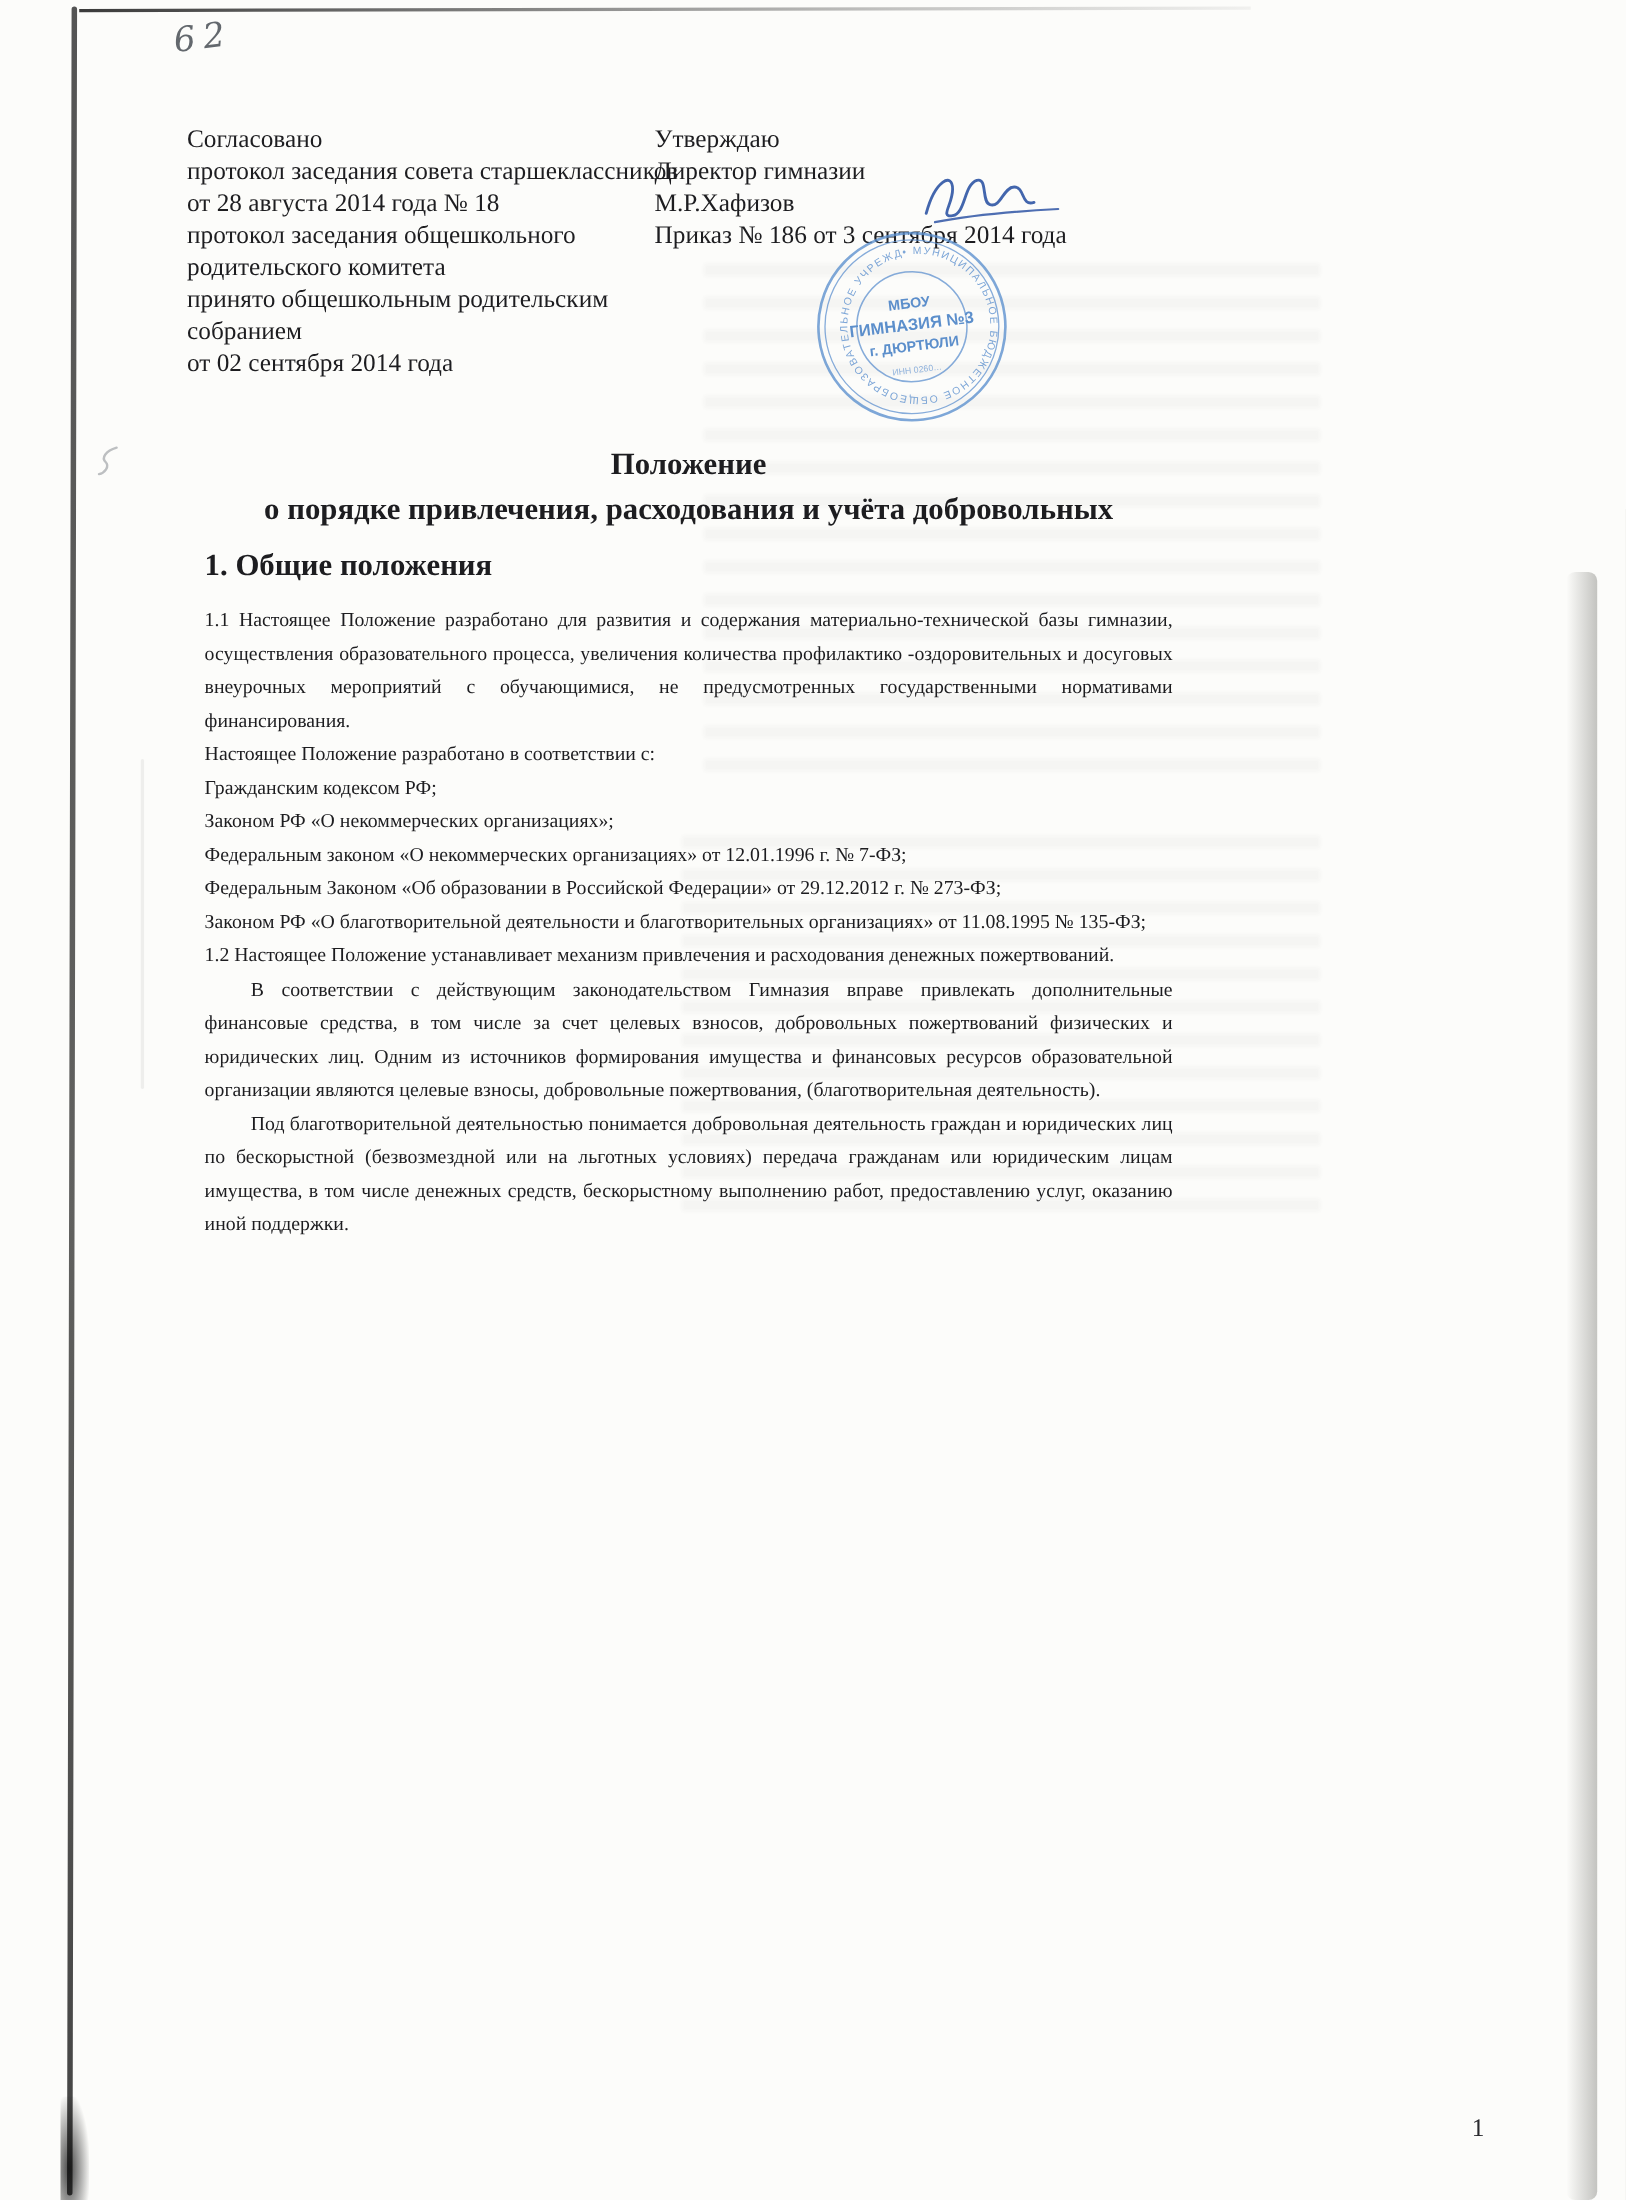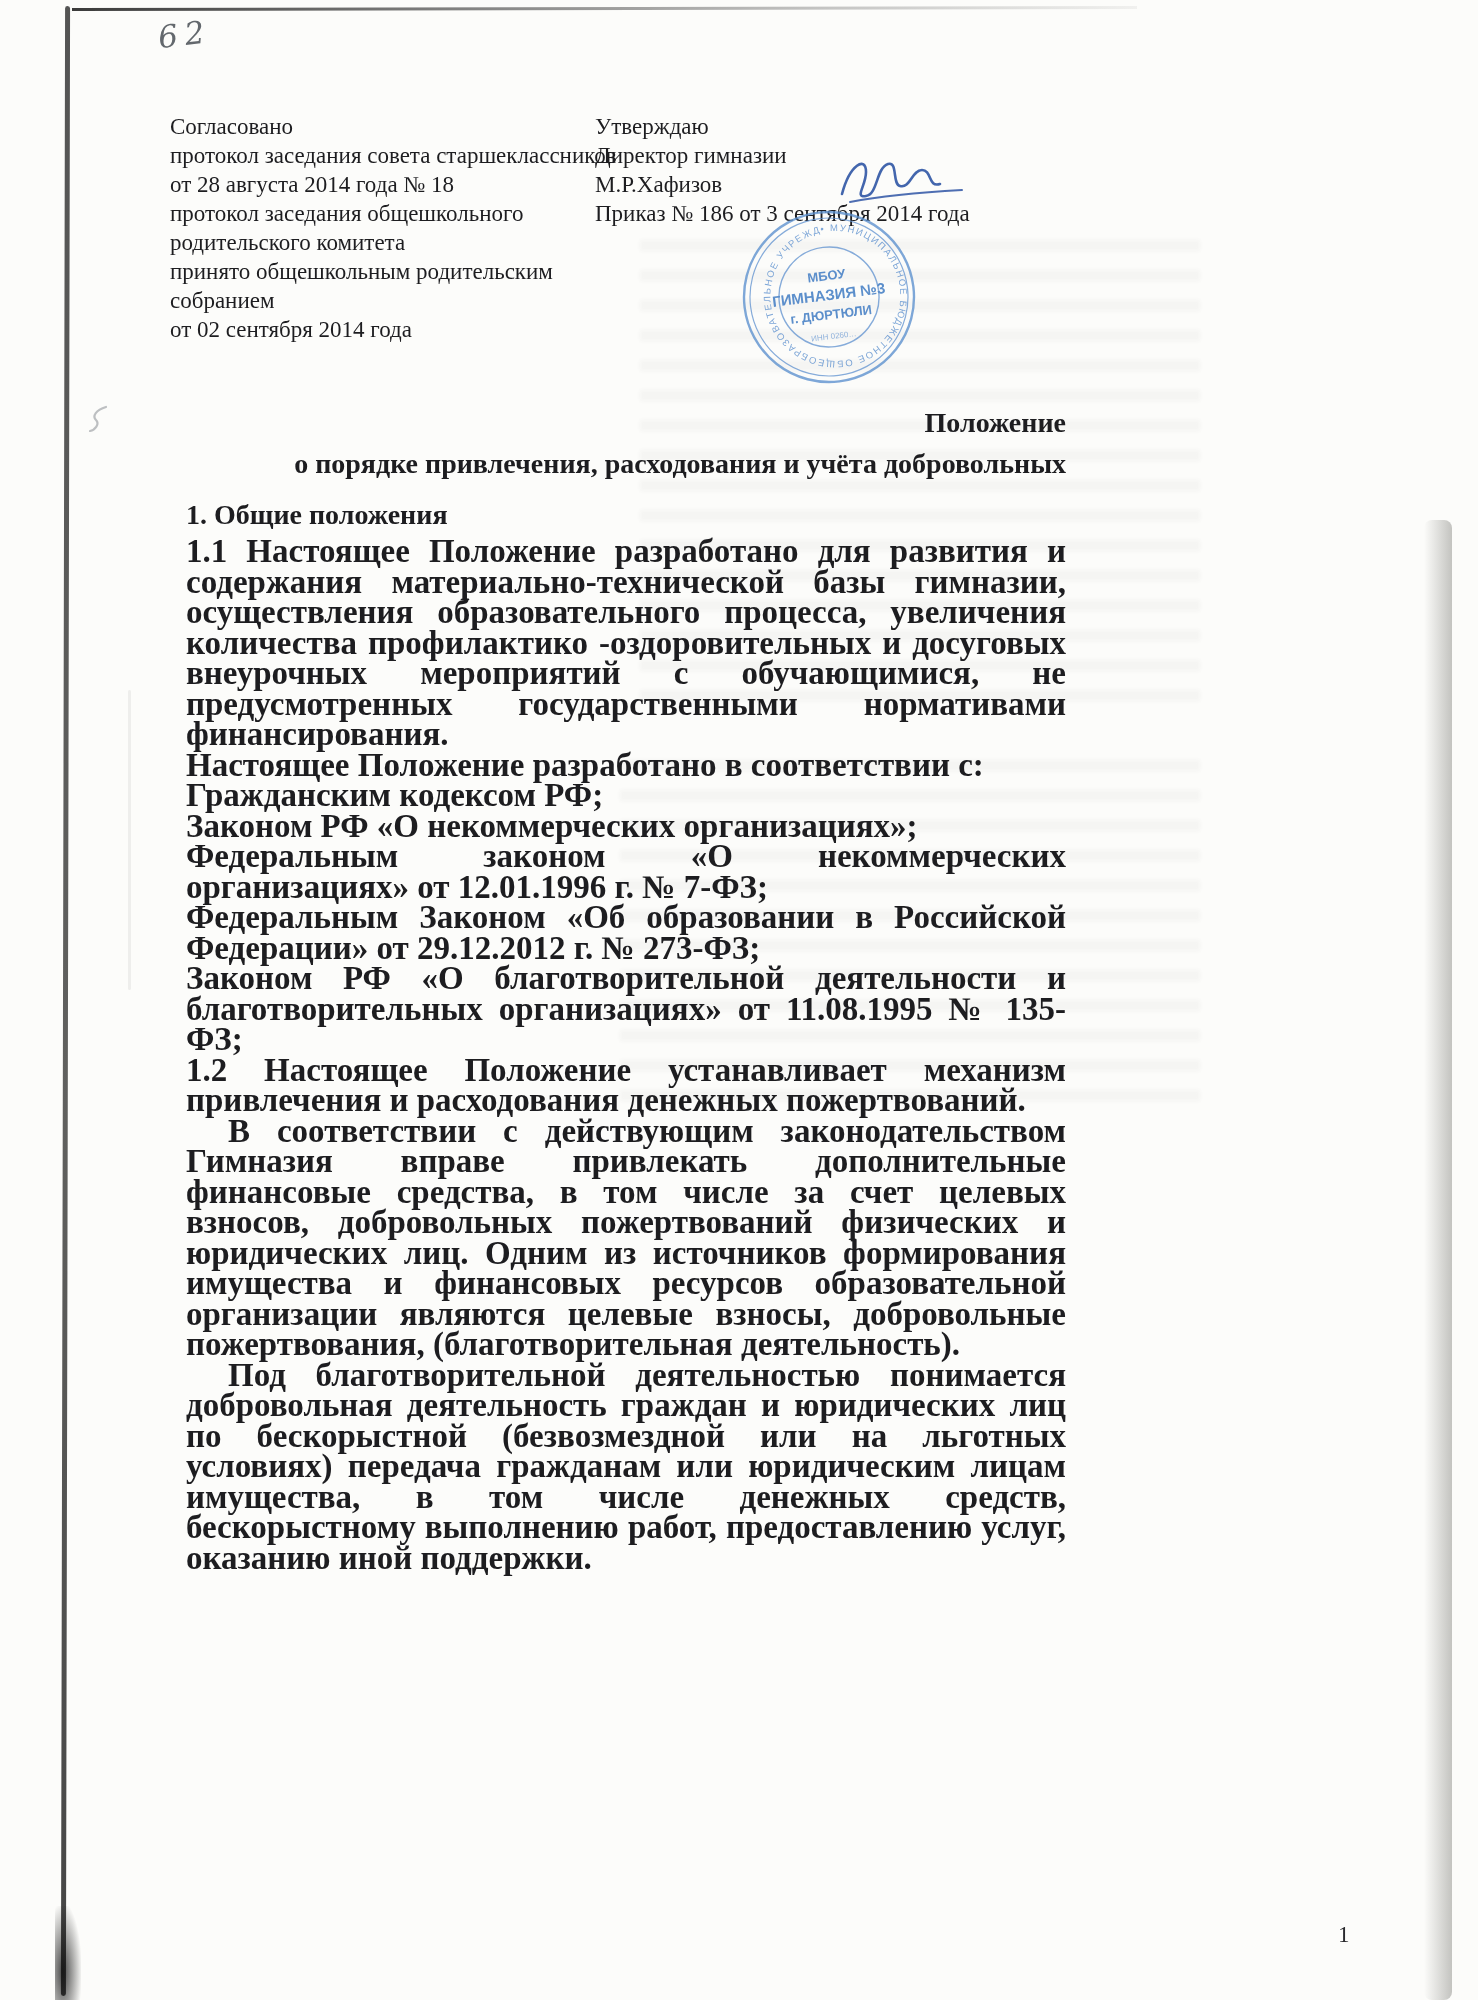--- a/index.html
+++ b/index.html
@@ -70,28 +70,28 @@
     position:absolute;left:740px;top:208px;width:178px;height:178px;
     transform:rotate(-7deg);opacity:.92;z-index:2;
   }
   .stamp text{font-family:"Liberation Sans","DejaVu Sans",sans-serif;}
 
   
   .content{
     position:absolute;left:186px;top:402px;width:880px;
   }
   .doc-title{
-    text-align:right;font-weight:bold;
+    text-align:center;font-weight:bold;
     font-size:28px;line-height:41px;
   }
   .section-heading{
     margin-top:16px;
     text-align:left;font-weight:bold;font-size:28px;line-height:30px;
   }
-  .body-text{margin-top:6px;font-size:33px;line-height:30.5px;font-weight:bold;}
+  .body-text{margin-top:18px;font-size:18px;line-height:30.5px;}
   .body-text p{margin:0;text-align:justify;}
   .body-text p.indent{text-indent:42px;}
 
   .page-number{
     position:absolute;left:1338px;top:1922px;
     font-size:23px;color:#2a2a2e;
   }
 </style>
 </head>
 <body>

